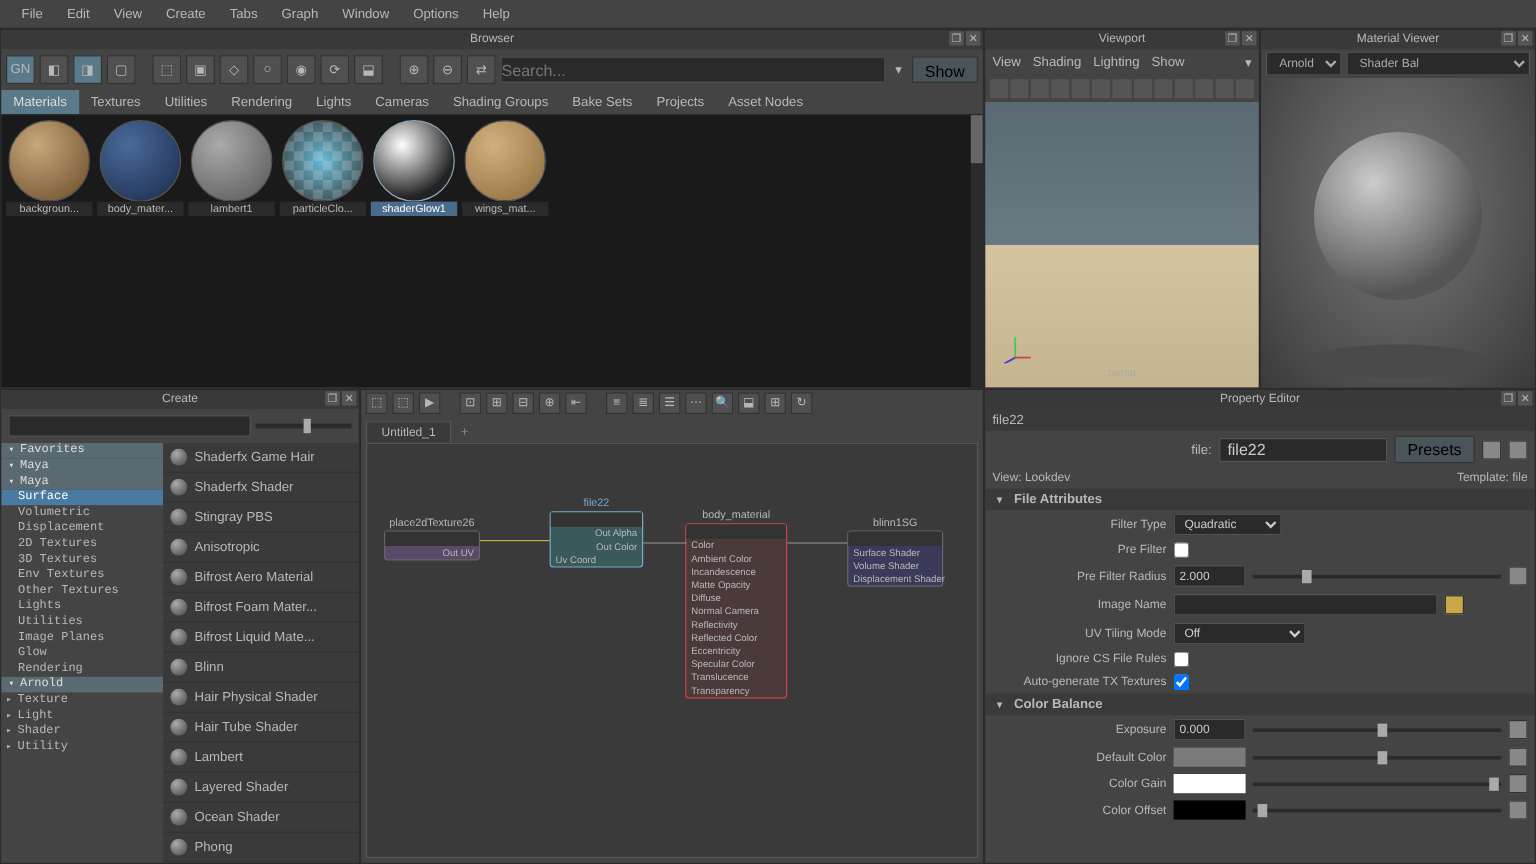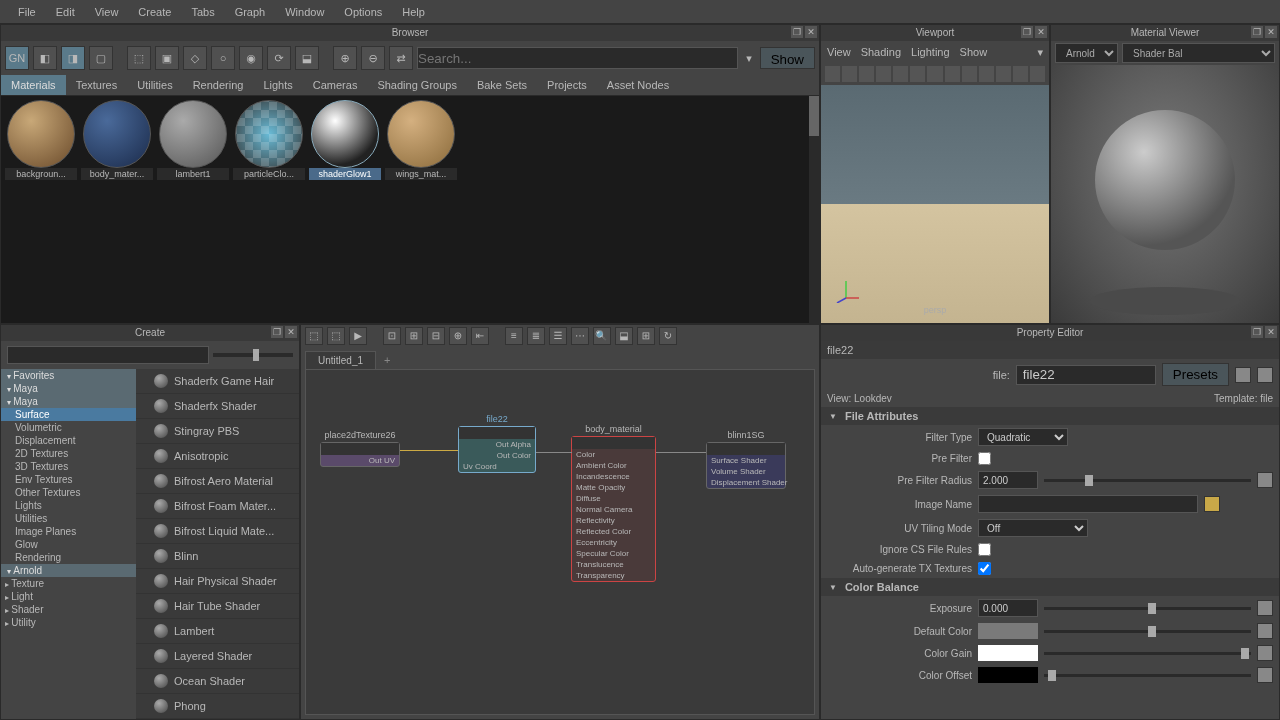--- a/index.html
+++ b/index.html
@@ -47,28 +47,28 @@
 .mv-select { background: #2a2a2a; border: 1px solid #555; color: #aaa; height: 20px; padding: 0 6px; font-size: 10px; }
 .mv-view { flex: 1; background: radial-gradient(ellipse at 50% 40%, #7a7a7a, #3a3a3a); position: relative; }
 .mv-sphere { position: absolute; top: 50%; left: 50%; transform: translate(-50%,-60%); width: 140px; height: 140px; border-radius: 50%; background: radial-gradient(circle at 35% 30%, #ccc, #555 70%); }
 
 
 .bottom { display: grid; grid-template-columns: 300px 520px 460px; height: 396px; }
 
 
 .create-splitter { display: flex; flex: 1; overflow: hidden; }
 .cat-tree { width: 135px; background: #444; overflow-y: auto; font-size: 10px; }
-.cat-tree div { padding: 1px 4px 1px 14px; white-space: nowrap; }
+.cat-tree div { padding: 1px 4px 1px 14px; white-space: nowrap; font-family: Liberation Mono, monospace; }
 .cat-tree .hdr { background: #5a6a72; color: #ddd; padding-left: 6px; }
 .cat-tree .hdr::before { content: "▾ "; font-size: 8px; }
 .cat-tree .sel { background: #4a7aa0; color: #fff; }
 .cat-tree .sub { padding-left: 4px; }
 .cat-tree .sub::before { content: "▸ "; font-size: 8px; }
 .shader-list { flex: 1; background: #3a3a3a; overflow-y: auto; }
-.shader-list div { padding: 5px 18px; display: flex; align-items: center; gap: 6px; border-bottom: 1px solid #333; font-size: 11px; }
+.shader-list div { padding: 5px 6px; display: flex; align-items: center; gap: 6px; border-bottom: 1px solid #333; font-size: 11px; }
 .shader-list .swatch { width: 14px; height: 14px; border-radius: 50%; background: radial-gradient(circle at 35% 30%, #aaa, #444); flex-shrink: 0; }
 
 
 .ng-toolbar { height: 22px; display: flex; align-items: center; padding: 0 4px; gap: 4px; }
 .ng-toolbar span { width: 18px; height: 18px; background: #505050; border: 1px solid #333; font-size: 10px; text-align: center; line-height: 16px; }
 .ng-tabs { height: 22px; display: flex; align-items: flex-end; padding: 0 4px; }
 .ng-tabs .tab { background: #3a3a3a; padding: 3px 12px; border: 1px solid #555; border-bottom: none; font-size: 10px; }
 .ng-tabs .plus { padding: 3px 8px; color: #888; }
 .ng-canvas { flex: 1; background: #3a3a3a; border: 1px solid #555; margin: 0 4px 4px 4px; position: relative; overflow: hidden; }
 .node { position: absolute; border-radius: 2px; font-size: 8px; }

